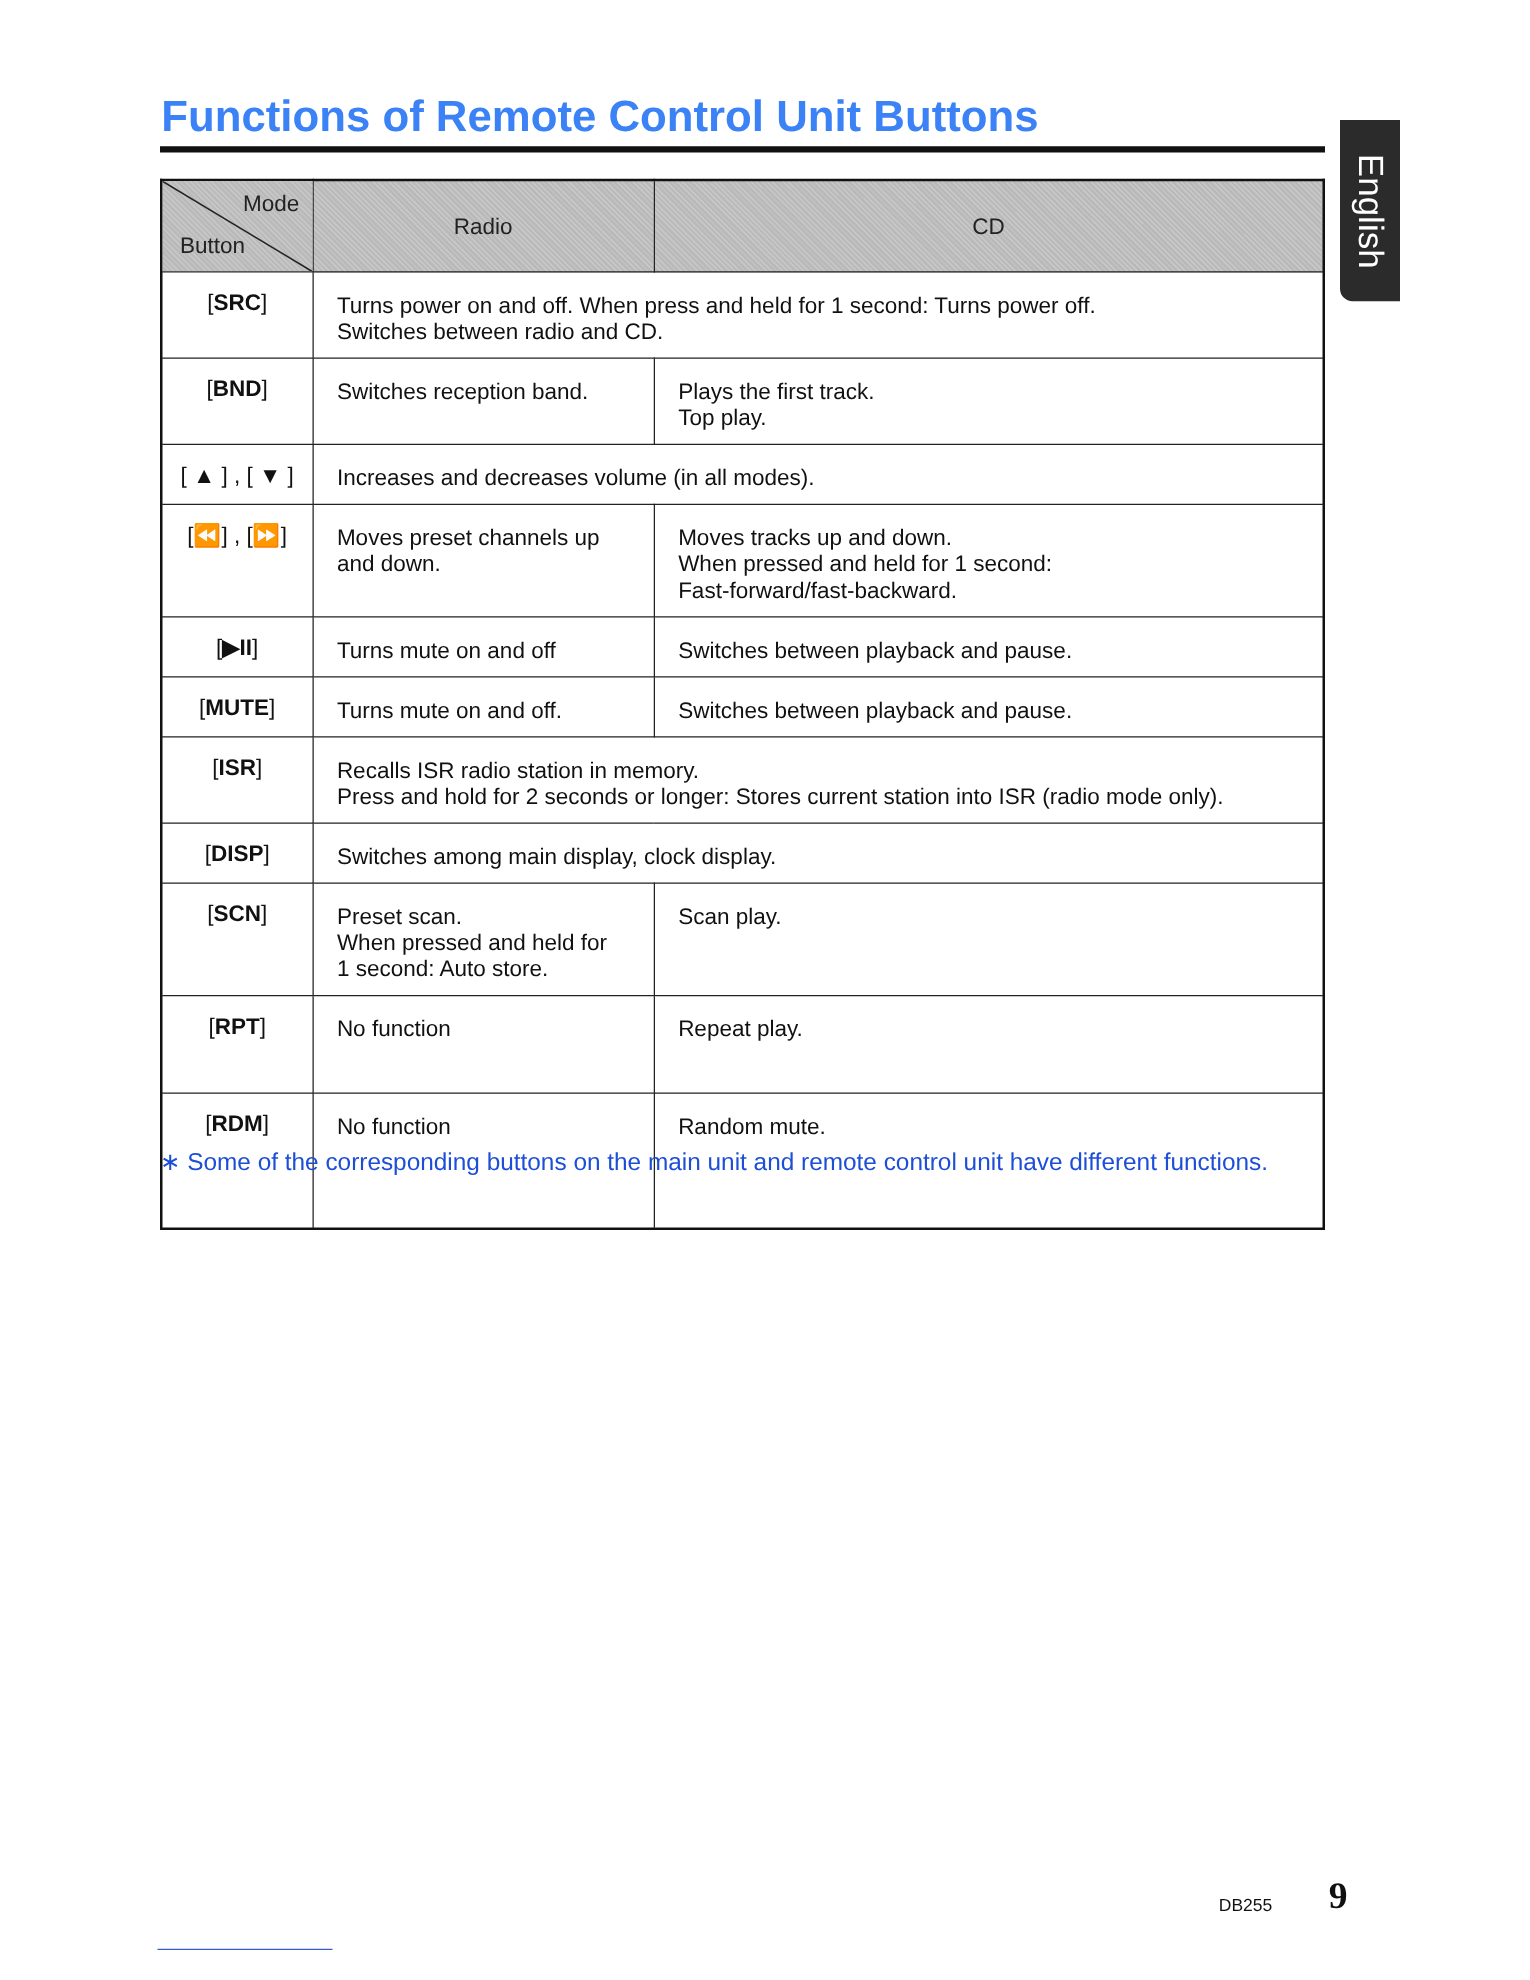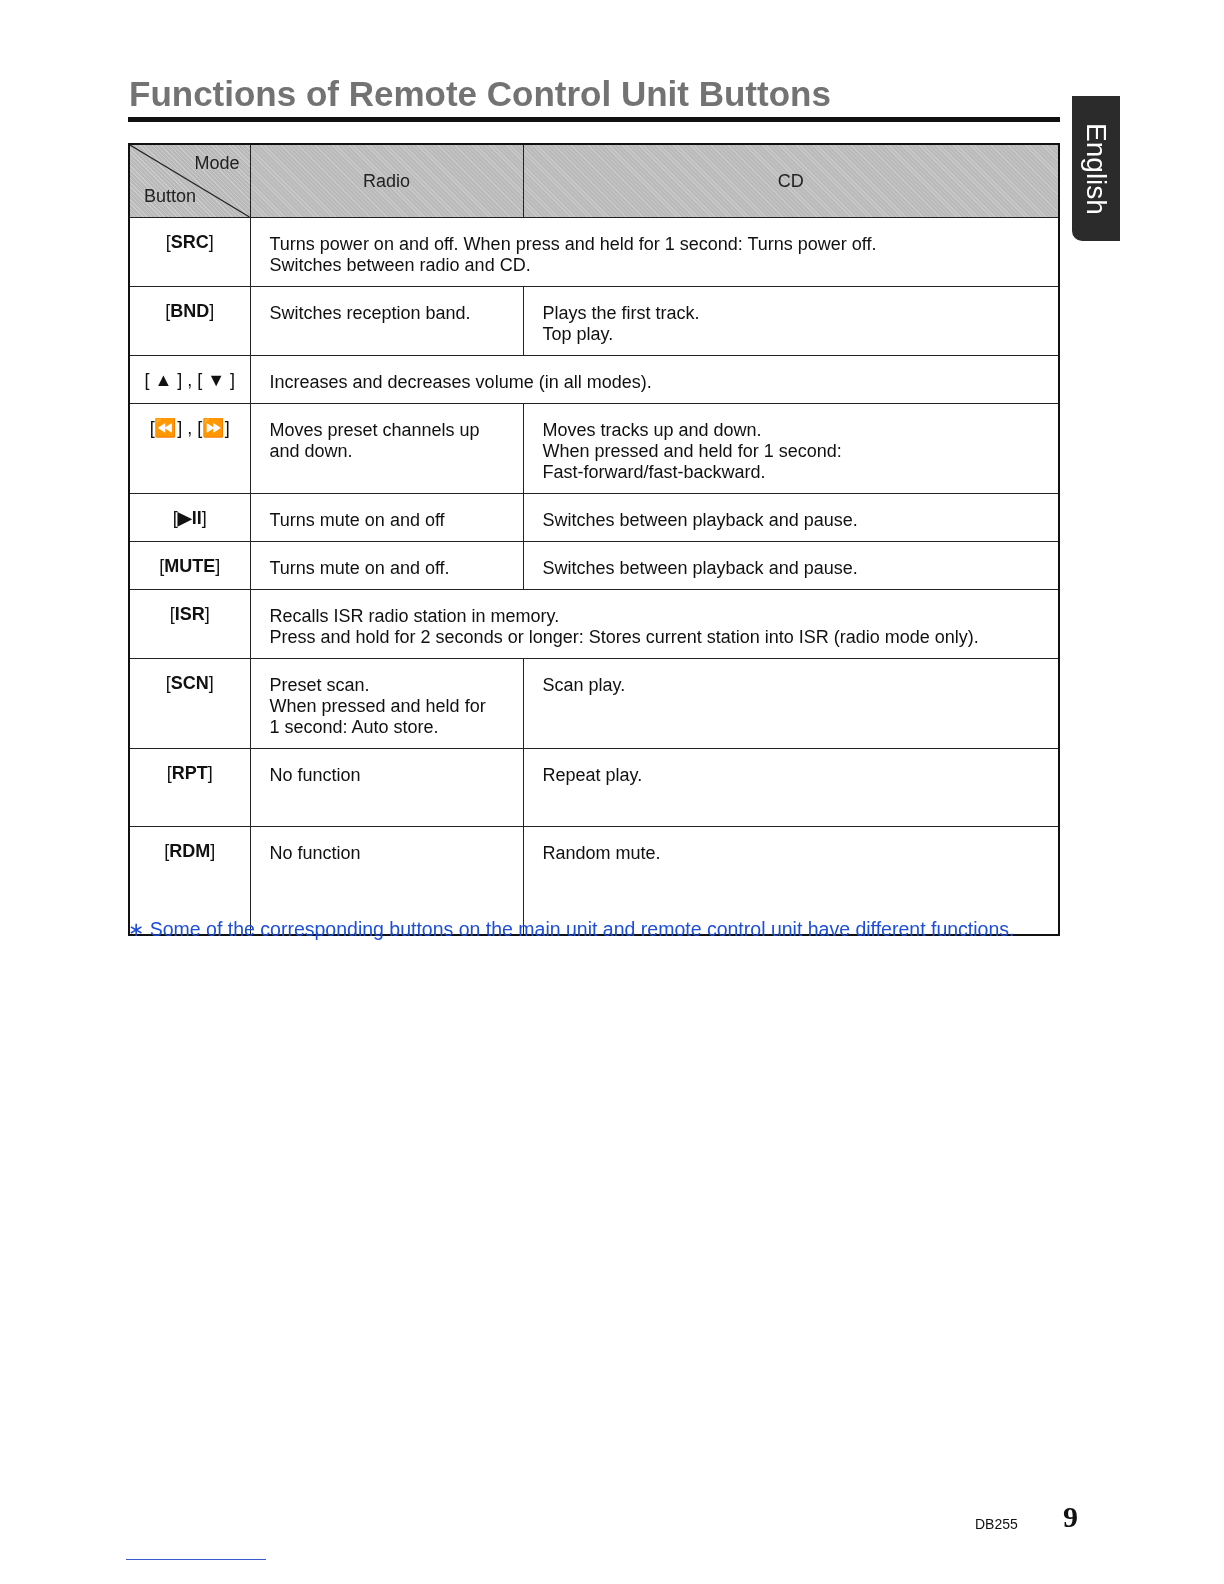--- a/index.html
+++ b/index.html
@@ -2,21 +2,21 @@
 <html><head>
 <meta charset="utf-8">
 <style>
   html, body { margin: 0; padding: 0; }
   body {
     width: 1224px; height: 1584px; position: relative; background: #ffffff;
     font-family: "Liberation Sans", sans-serif; color: #111; overflow: hidden;
   }
   .title {
     position: absolute; left: 129px; top: 74px;
-    font-size: 35px; font-weight: bold; letter-spacing: 0px; color: #737373;
+    font-size: 35px; font-weight: bold; letter-spacing: 0px; color: #3b82f6;
   }
   .title-rule {
     position: absolute; left: 128px; top: 117px; width: 932px; height: 5px; background: #111;
   }
   .lang-tab {
     position: absolute; left: 1072px; top: 96px; width: 48px; height: 145px;
     background: #2b2b2b; border-radius: 0 0 0 10px;
   }
   .lang-tab span {
     position: absolute; left: 50%; top: 50%;
@@ -139,20 +139,26 @@
           <span class="line">Switches between playback and pause.</span>
         </td>
       </tr>
       <tr style="height: 61px;">
         <td class="btn"><span>[</span><b>ISR</b><span>]</span></td>
         <td class="desc" colspan="2">
           <span class="line">Recalls ISR radio station in memory.</span>
           <span class="line">Press and hold for 2 seconds or longer: Stores current station into ISR (radio mode only).</span>
         </td>
       </tr>
+      <tr style="height: 42px;">
+        <td class="btn"><span>[</span><b>DISP</b><span>]</span></td>
+        <td class="desc" colspan="2">
+          <span class="line">Switches among main display, clock display.</span>
+        </td>
+      </tr>
       <tr style="height: 85px;">
         <td class="btn"><span>[</span><b>SCN</b><span>]</span></td>
         <td class="desc">
           <span class="line">Preset scan.</span>
           <span class="line">When pressed and held for</span>
           <span class="line">1 second: Auto store.</span>
         </td>
         <td class="desc">
           <span class="line">Scan play.</span>
         </td>

